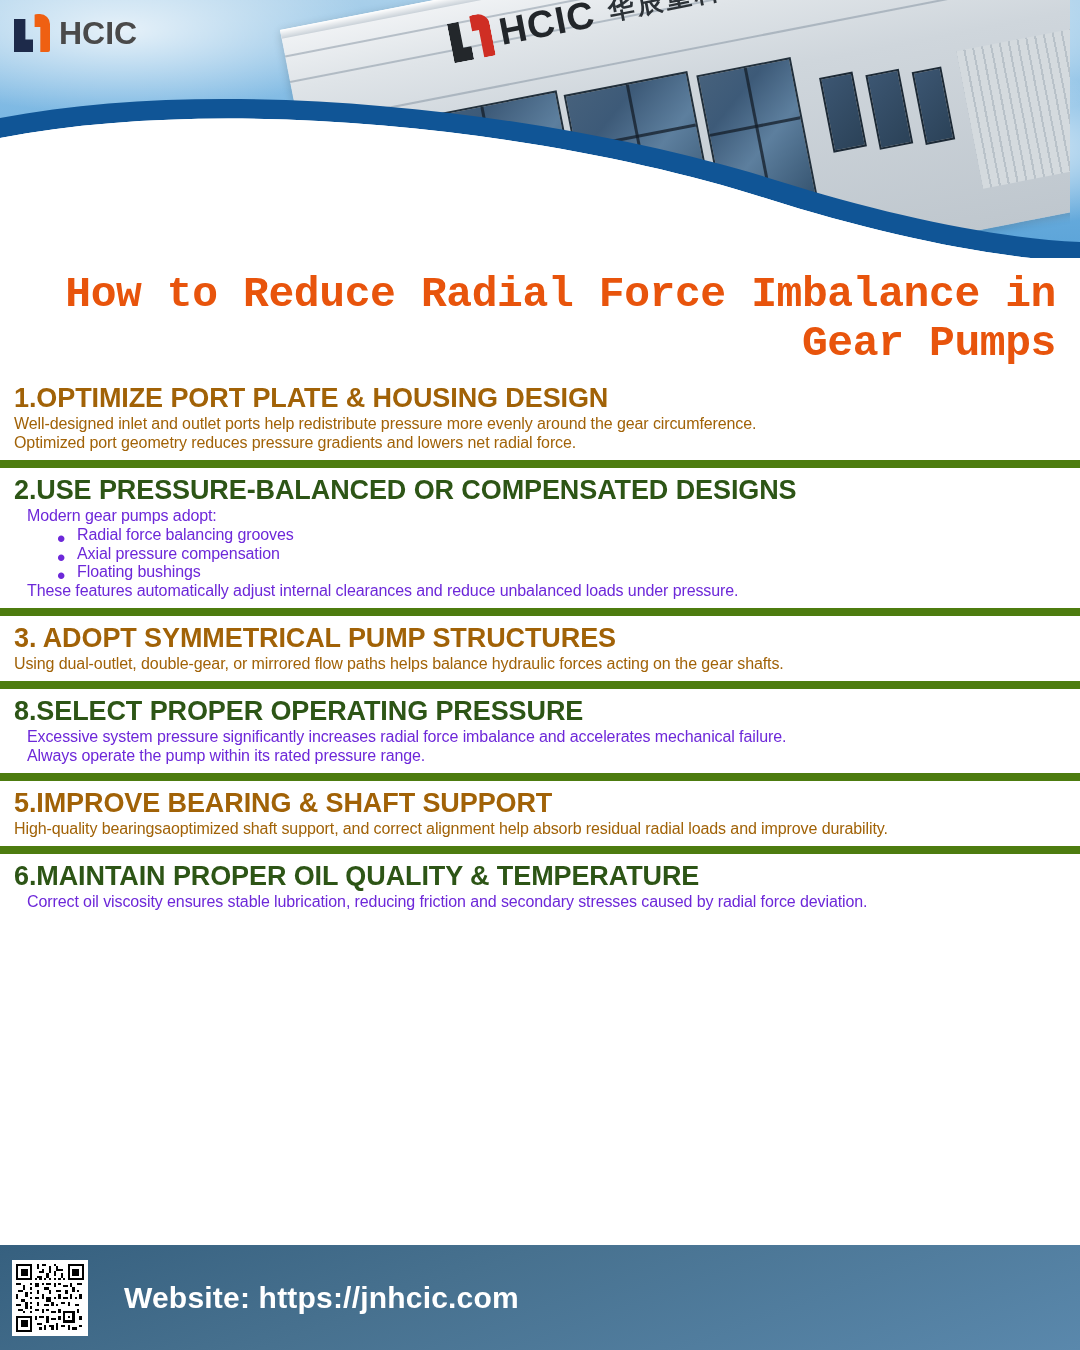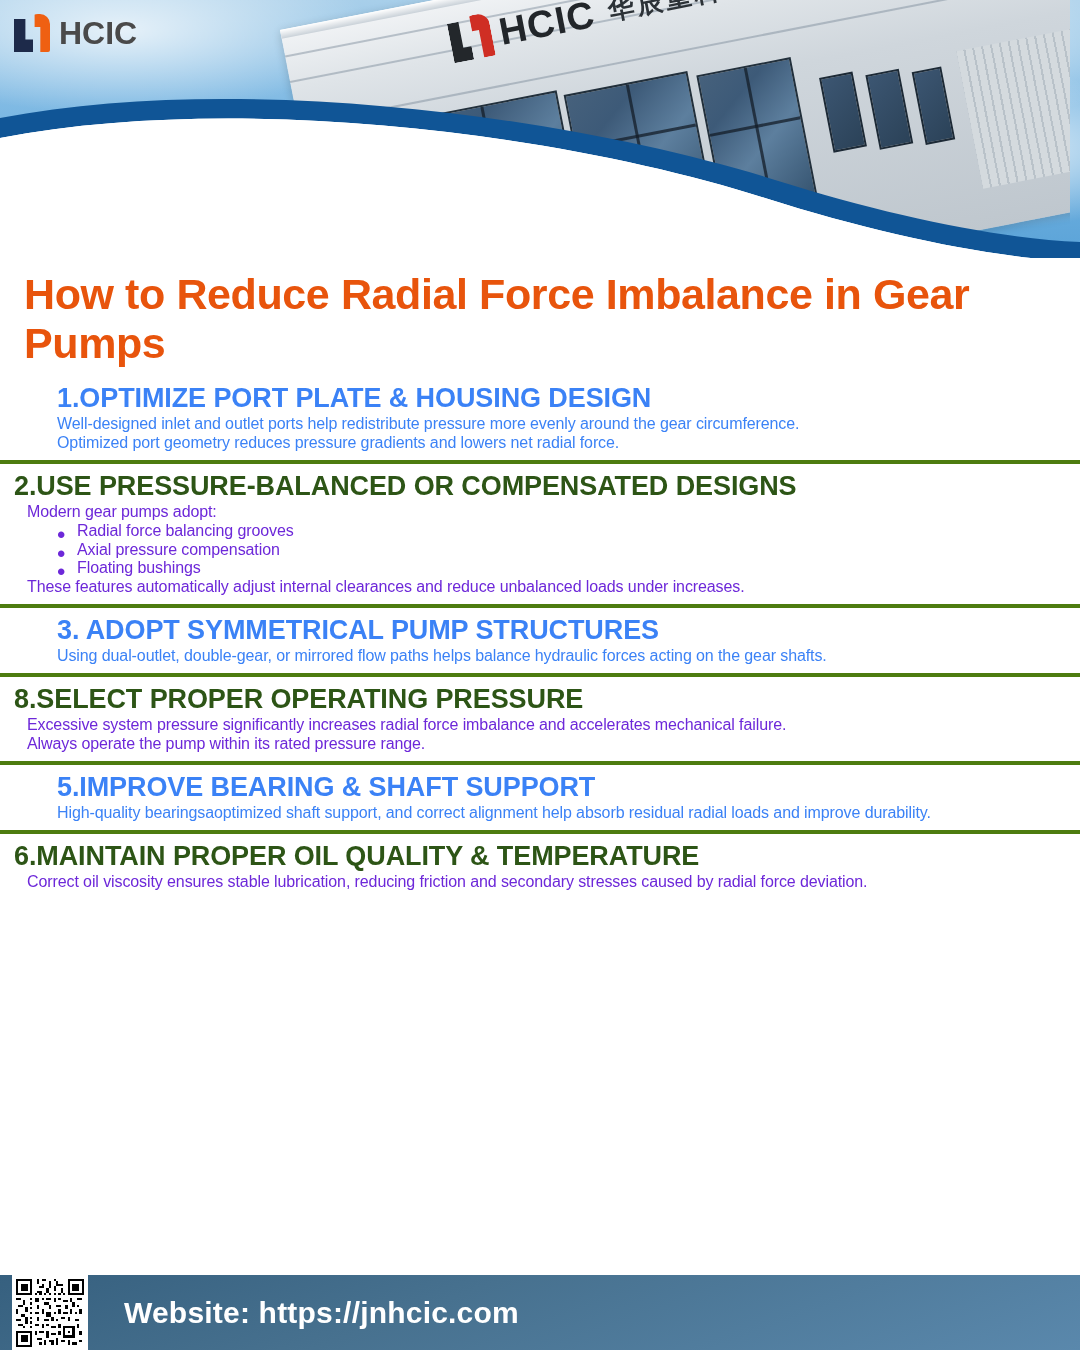--- a/index.html
+++ b/index.html
@@ -123,59 +123,60 @@
     clip-path:polygon(30% 0,100% 0,100% 100%,56% 100%,56% 34%,30% 34%);
     border-radius:10px 10px 2px 2px;
   }
   .logo-text {
     font-size:32px; font-weight:bold; color:#4a4a4a;
     letter-spacing:0px; line-height:1;
   }
 
   
   .title {
-    text-align:left;
+    text-align:right;
     color:#e8540c;
     font-size:43px;
     font-weight:bold;
     line-height:1.14;
     letter-spacing:-0.4px;
     padding:12px 24px 8px 24px;
+    font-family:Liberation Mono, monospace;
   }
 
   
   .sections { padding:0 0 0 0; }
   .section { padding:6px 14px 7px 14px; }
-  .section + .section { border-top:4px solid #4d7c0f; }
+  .section + .section { border-top:8px solid #4d7c0f; }
   .sec-head {
     font-size:27px;
     font-weight:bold;
     line-height:1.2;
     margin-bottom:1px;
     letter-spacing:-0.1px;
   }
   .sec-body {
     font-size:16px;
     line-height:1.17;
     letter-spacing:-0.1px;
   }
   .sec-body p { margin:0; }
   .sec-body ul { margin:0 0 0 28px; padding:0; list-style:none; }
   .sec-body li { position:relative; padding-left:22px; }
   .sec-body li::before {
     content:"•"; position:absolute; left:2px; top:-1px; font-size:24px;
   }
-  .blue  .sec-head, .blue  .sec-body { color:#3b82f6;margin-left:43px; }
+  .blue  .sec-head, .blue  .sec-body { color:#a16207; }
   .green .sec-head { color:#2d5516; }
   .green .sec-body { color:#6d28d9;margin-left:13px; }
 
   
   .footer {
     position:absolute; left:0; bottom:0;
-    width:1080px; height:75px;
+    width:1080px; height:105px;
     background:linear-gradient(160deg,#36607f 0%, #47718f 40%, #5a88ac 100%);
     display:flex; align-items:center;
   }
   .qr {
     width:76px; height:76px;
     margin-left:12px;
     background:#ffffff;
     padding:4px;
     flex:0 0 auto;
   }
@@ -264,21 +265,21 @@
 
   <div class="section green">
     <div class="sec-head">2.USE PRESSURE-BALANCED OR COMPENSATED DESIGNS</div>
     <div class="sec-body">
       <p>Modern gear pumps adopt:</p>
       <ul>
         <li>Radial force balancing grooves</li>
         <li>Axial pressure compensation</li>
         <li>Floating bushings</li>
       </ul>
-      <p>These features automatically adjust internal clearances and reduce unbalanced loads under increases.</p>
+      <p>These features automatically adjust internal clearances and reduce unbalanced loads under pressure.</p>
     </div>
   </div>
 
   <div class="section blue">
     <div class="sec-head">3. ADOPT SYMMETRICAL PUMP STRUCTURES</div>
     <div class="sec-body">
       <p>Using dual-outlet, double-gear, or mirrored flow paths helps balance hydraulic forces acting on the gear shafts.</p>
     </div>
   </div>
 

